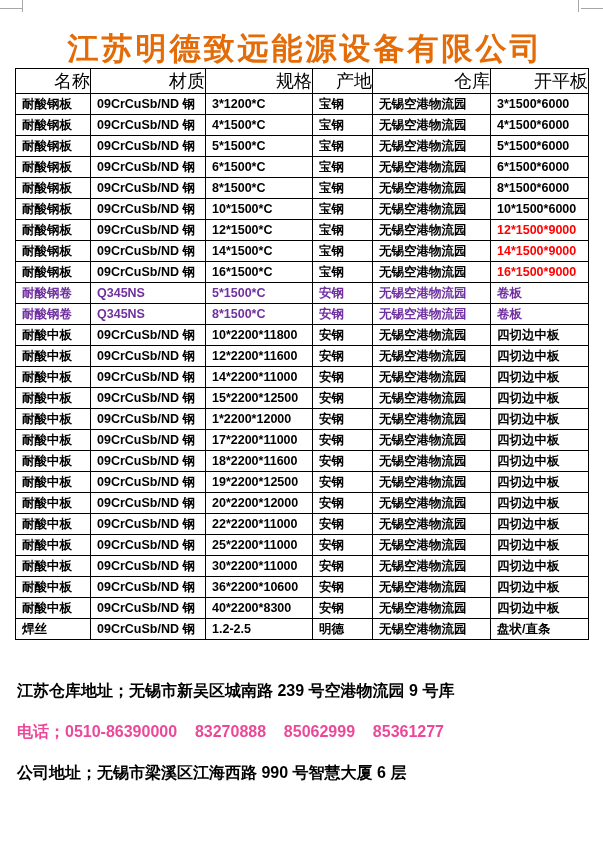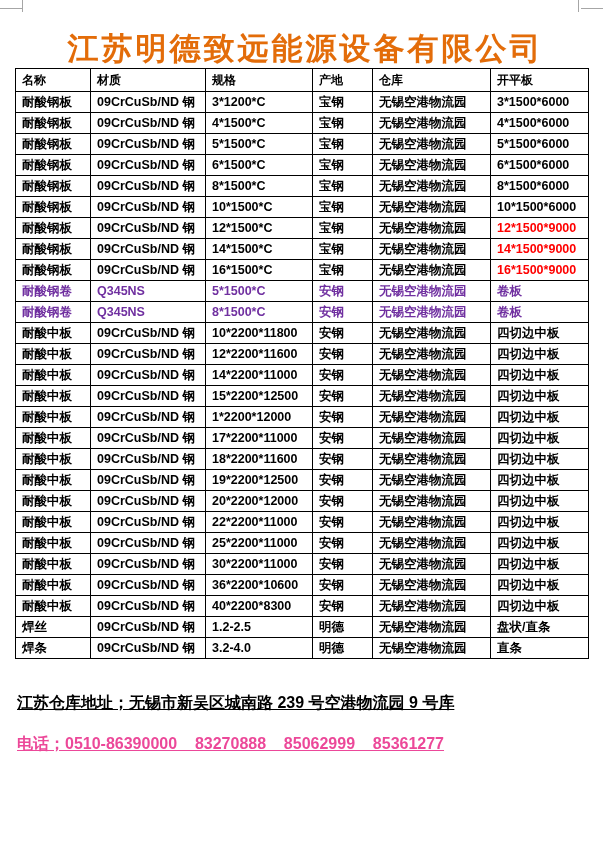--- a/index.html
+++ b/index.html
@@ -48,45 +48,45 @@
     border: 1.5px solid #000000;
     padding: 0 0 0 6px;
     text-align: left;
     vertical-align: middle;
     white-space: nowrap;
     overflow: hidden;
     color: #000000;
   }
   .stock-table th {
     height: 22px;
-    font-size: 12px;
-    font-weight: bold;
+    font-size: 18px;
+    font-weight: normal;
+    text-align: right;
   }
   .stock-table td {
     height: 20px;
     font-size: 12.5px;
     font-weight: bold;
   }
   tr.purple td { color: #7030A0; }
   td.red { color: #FF0000; }
 
   .footer {
     position: absolute;
     left: 17px;
     top: 678px;
     width: 570px;
   }
   .f-line {
-    margin: 16px 0 23px 0;
+    margin: 4px 0 23px 0;
     font-size: 16px;
     font-weight: bold;
     line-height: 18px;
     white-space: pre;
     color: #000000;
-    text-decoration: underline;
   }
   .f-line.purple { color: #ec4899; }
   .f-line.brown  { color: #843C0C; }
 </style>
 </head>
 <body>
 
 <div class="page">
 
   <div class="crop-mark cm-tl-h"></div>
@@ -317,29 +317,22 @@
           <td>四切边中板</td>
         </tr>
         <tr>
           <td>焊丝</td>
           <td>09CrCuSb/ND 钢</td>
           <td>1.2-2.5</td>
           <td>明德</td>
           <td>无锡空港物流园</td>
           <td>盘状/直条</td>
         </tr>
-        <tr>
-          <td>焊条</td>
-          <td>09CrCuSb/ND 钢</td>
-          <td>3.2-4.0</td>
-          <td>明德</td>
-          <td>无锡空港物流园</td>
-          <td>直条</td>
-        </tr>
       </tbody>
   </table>
 
   <div class="footer">
     <p class="f-line">江苏仓库地址；无锡市新吴区城南路 239 号空港物流园 9 号库</p>
     <p class="f-line purple">电话；0510-86390000    83270888    85062999    85361277</p>
+    <p class="f-line">公司地址；无锡市梁溪区江海西路 990 号智慧大厦 6 层</p>
   </div>
 
 </div>
 
 </body></html>

